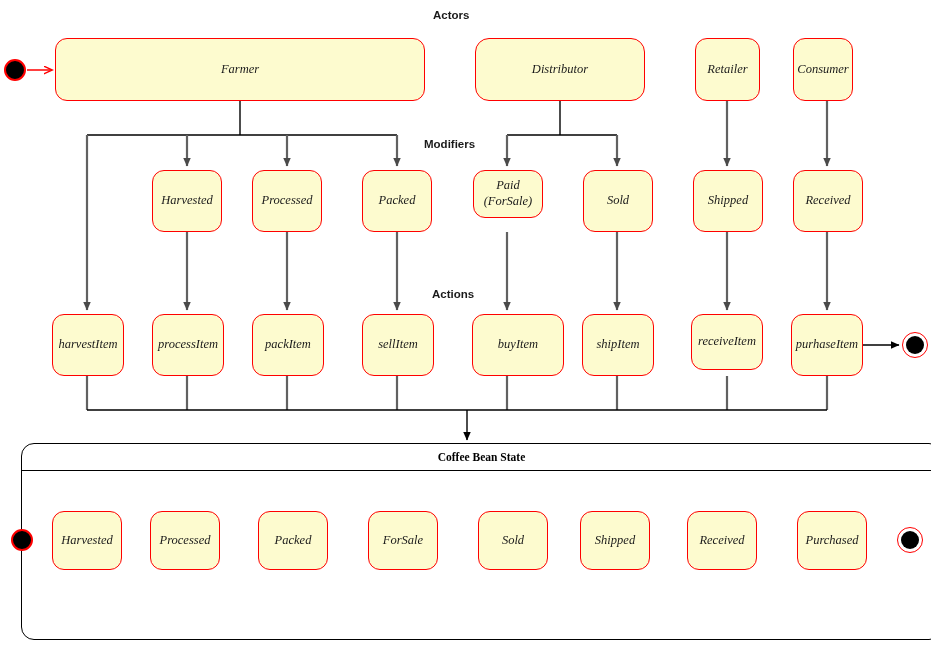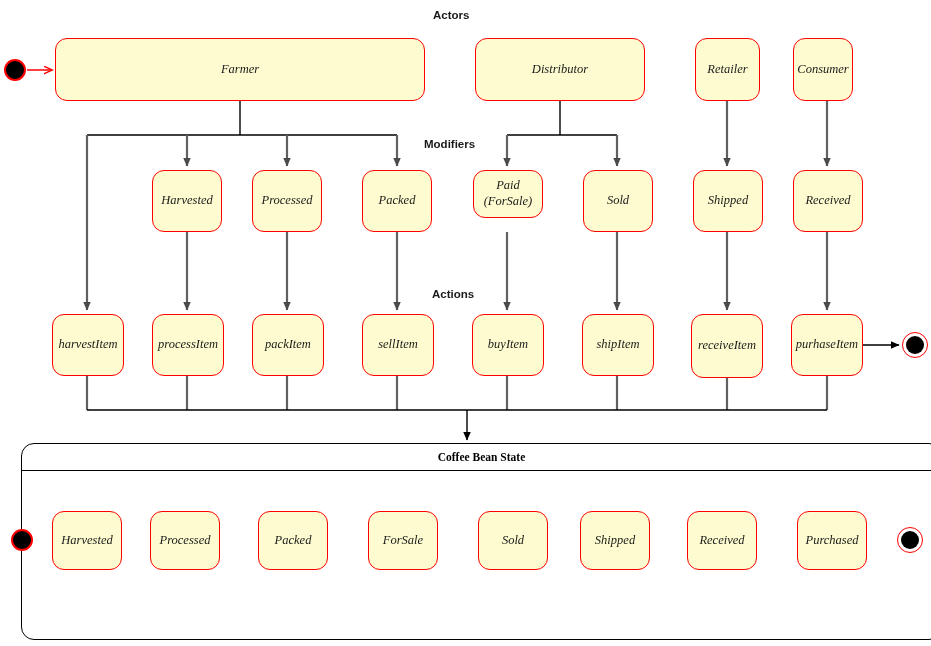--- a/index.html
+++ b/index.html
@@ -188,40 +188,40 @@
       <line x1="757" y1="540" x2="794" y2="540" stroke="#ff0000" stroke-width="1.5" marker-end="url(#arrRedSolid)"></line>
       <line x1="867" y1="540" x2="895" y2="540" stroke="#ff0000" stroke-width="1.5" marker-end="url(#arrRedOpen)"></line>
     </g>
   </svg>
 
   <div class="section-label" style="left:433px; top:9px;">Actors</div>
   <div class="section-label" style="left:424px; top:138px;">Modifiers</div>
   <div class="section-label" style="left:432px; top:288px;">Actions</div>
 
   <div class="node" style="left:55px; top:38px; width:370px; height:63px;">Farmer</div>
-  <div class="node" style="left:475px; top:38px; width:170px; height:63px;">Distributor</div>
+  <div class="node" style="left:475px; top:38px; width:170px; height:63px;border-radius:14px;">Distributor</div>
   <div class="node" style="left:695px; top:38px; width:65px; height:63px;">Retailer</div>
   <div class="node" style="left:793px; top:38px; width:60px; height:63px;">Consumer</div>
 
   <div class="node" style="left:152px; top:170px; width:70px; height:62px;">Harvested</div>
   <div class="node" style="left:252px; top:170px; width:70px; height:62px;">Processed</div>
   <div class="node" style="left:362px; top:170px; width:70px; height:62px;">Packed</div>
   <div class="node multi" style="left:473px; top:170px; width:70px; height:48px;">Paid
 (ForSale)</div>
   <div class="node" style="left:583px; top:170px; width:70px; height:62px;">Sold</div>
   <div class="node" style="left:693px; top:170px; width:70px; height:62px;">Shipped</div>
   <div class="node" style="left:793px; top:170px; width:70px; height:62px;">Received</div>
 
   <div class="node" style="left:152px; top:314px; width:72px; height:62px;">processItem</div>
   <div class="node" style="left:52px; top:314px; width:72px; height:62px;">harvestItem</div>
   <div class="node" style="left:252px; top:314px; width:72px; height:62px;">packItem</div>
   <div class="node" style="left:362px; top:314px; width:72px; height:62px;">sellItem</div>
-  <div class="node" style="left:472px; top:314px; width:72px; height:62px;">buyItem</div>
+  <div class="node" style="left:472px; top:314px; width:92px; height:62px;">buyItem</div>
   <div class="node" style="left:582px; top:314px; width:72px; height:62px;">shipItem</div>
-  <div class="node" style="left:691px; top:314px; width:72px; height:64px;">receiveItem</div>
+  <div class="node" style="left:691px; top:314px; width:72px; height:56px;">receiveItem</div>
   <div class="node" style="left:791px; top:314px; width:72px; height:62px;">purhaseItem</div>
 
   <div class="panel" style="left:21px; top:443px; width:921px; height:197px;border-radius:13px;">
     <div class="panel-header">Coffee Bean State</div>
   </div>
 
   <div class="node" style="left:52px; top:511px; width:70px; height:59px;">Harvested</div>
   <div class="node" style="left:150px; top:511px; width:70px; height:59px;">Processed</div>
   <div class="node" style="left:258px; top:511px; width:70px; height:59px;">Packed</div>
   <div class="node" style="left:368px; top:511px; width:70px; height:59px;">ForSale</div>

